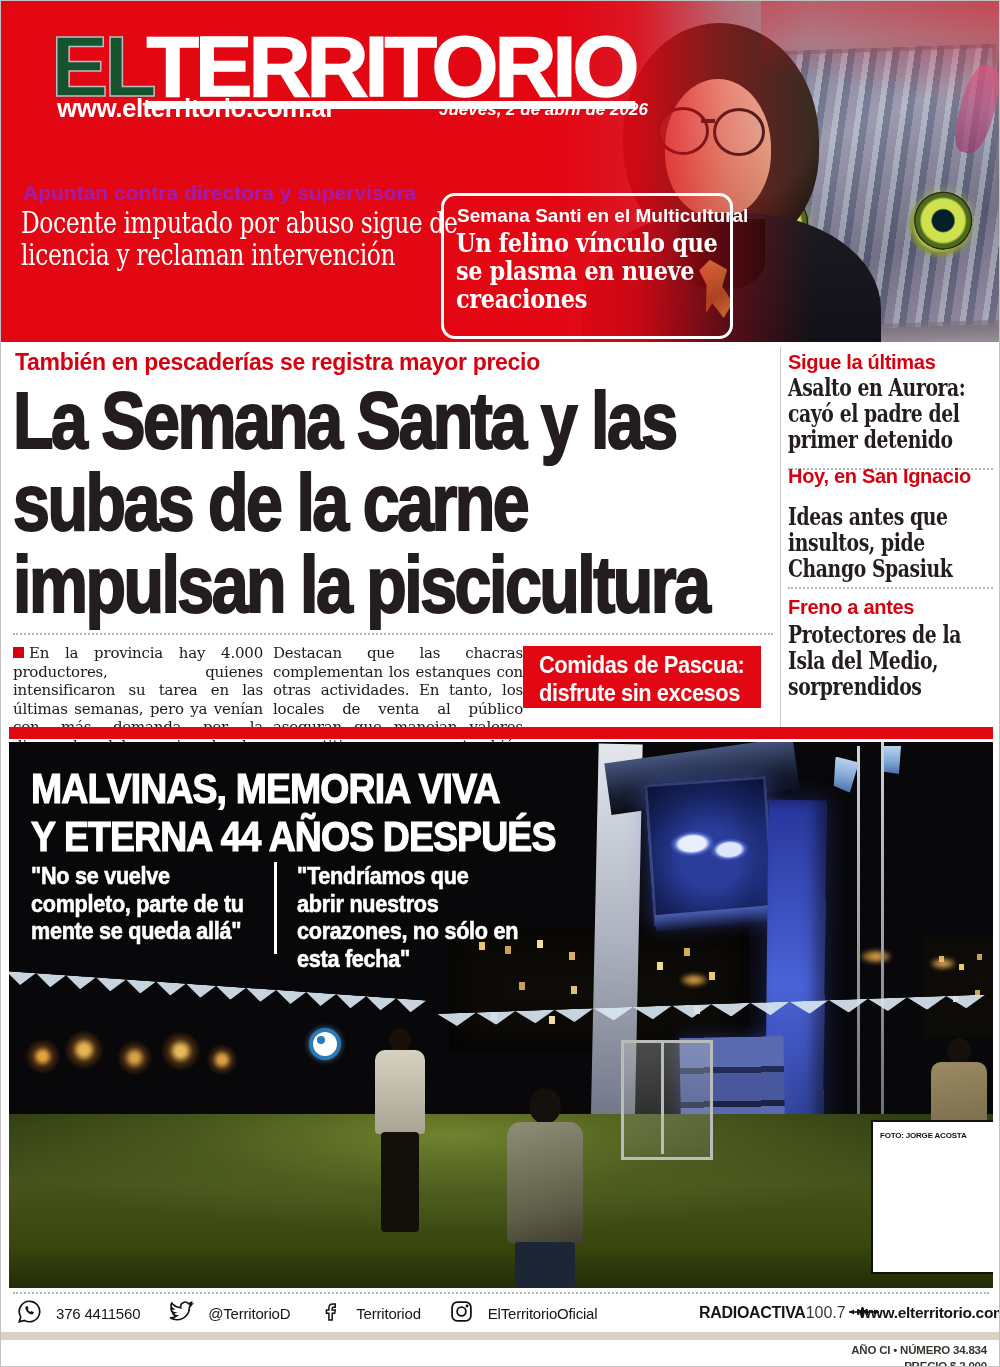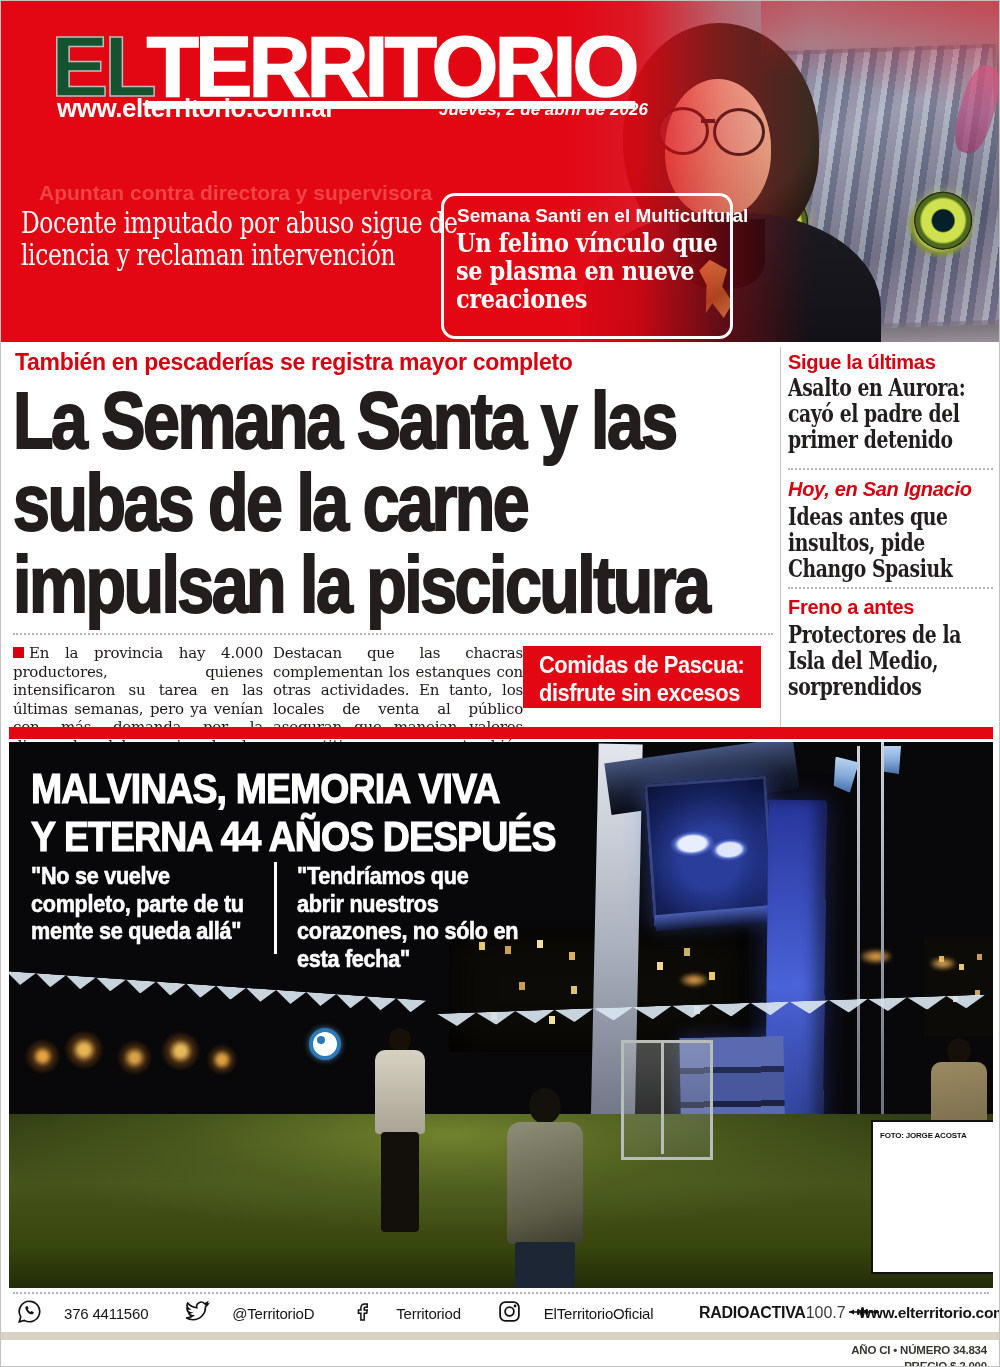--- a/index.html
+++ b/index.html
@@ -47,21 +47,21 @@
   .shirt{position:absolute;left:118px;top:218px;width:86px;height:70px;background:#0b0a0d;border-radius:0 0 40% 40%;}
   .brooch{position:absolute;left:140px;top:258px;width:30px;height:60px;transform:rotate(-12deg);
       background:linear-gradient(160deg,#d8b05a 0%,#8a6a28 60%,#c59a4e 100%);
       clip-path:polygon(50% 0,100% 22%,72% 48%,95% 78%,55% 100%,28% 72%,0 86%,22% 40%,8% 14%);}
   .photo-red-fade{left:560px;top:0;width:250px;height:341px;z-index:2;
       background:linear-gradient(90deg,#e30613 0%,rgba(227,6,19,.88) 30%,rgba(227,6,19,.35) 65%,rgba(227,6,19,0) 100%);}
   .photo-red-top{left:760px;top:0;width:240px;height:120px;z-index:2;
       background:linear-gradient(190deg,rgba(227,6,19,.55) 0%,rgba(227,6,19,0) 70%);}
 
   
-  .lead-kicker{left:38px;top:180px;font-size:21px;font-weight:700;color:#ef4444;z-index:6;}
+  .lead-kicker{left:22px;top:180px;font-size:21px;font-weight:700;color:#a21caf;z-index:6;}
   .lead-headline{left:20px;top:206px;width:575px;font-size:30px;line-height:1.07;color:#fff;z-index:6;
       transform:scaleX(.78);transform-origin:0 0;letter-spacing:-0.5px;}
   .lead-deck{left:22px;top:282px;width:432px;font-size:15.5px;line-height:1.28;font-weight:700;color:#fff;z-index:6;letter-spacing:-0.2px;}
   .bullet-w{display:inline-block;width:10px;height:10px;background:#fff;margin-right:6px;}
 
   
   .culture-box{left:440px;top:192px;width:286px;height:140px;border:3px solid #fff;border-radius:14px;z-index:6;}
   .culture-kicker{left:456px;top:204px;font-size:19px;font-weight:700;color:#fff;z-index:7;}
   .culture-headline{left:455px;top:228px;width:310px;font-size:26.5px;line-height:1.06;font-weight:700;color:#fff;z-index:7;
       transform:scaleX(.85);transform-origin:0 0;letter-spacing:-0.5px;}
@@ -151,21 +151,21 @@
   .frame-struct{left:612px;top:298px;width:86px;height:114px;border:3px solid #b9bdb9;
       background:linear-gradient(180deg,rgba(200,205,200,.35),rgba(120,125,120,.2));}
   .frame-bar{left:652px;top:298px;width:3px;height:114px;background:#b9bdb9;}
   .caption-box{left:862px;top:378px;width:124px;height:154px;background:#fff;border:2px solid #111;
       padding:7px 7px;box-sizing:border-box;z-index:10;}
   .caption-text{font-size:11.6px;line-height:1.14;font-weight:700;color:#111;letter-spacing:-0.4px;}
   .caption-credit{font-size:8px;font-weight:700;color:#111;margin-top:2px;letter-spacing:-0.2px;}
 
   
   .footer-rule{left:12px;top:1291px;width:976px;border-top:2px dotted #b5b5b5;}
-  .social-row{left:16px;top:1298px;height:28px;display:flex;align-items:center;gap:22px;z-index:5;}
+  .social-row{left:16px;top:1298px;height:28px;display:flex;align-items:center;gap:14px;z-index:5;}
   .social-row .handle{font-size:15px;color:#161616;margin-right:14px;letter-spacing:-0.2px;}
   .radio{left:698px;top:1303px;font-size:16px;color:#161616;display:flex;align-items:center;}
   .radio .bold{font-weight:700;letter-spacing:-0.3px;}
   .radio .light{color:#3a3a3a;}
   .footer-site{left:858px;top:1303px;font-size:15.5px;font-weight:700;color:#161616;letter-spacing:-0.3px;}
   .beige-bar{left:0;top:1331px;width:1000px;height:8px;background:#d9d2c3;}
   .edition{right:12px;top:1342px;text-align:right;font-size:11.5px;font-weight:700;color:#39362e;line-height:1.35;letter-spacing:-0.2px;}
 </style>
 </head>
 <body>
@@ -196,21 +196,21 @@
   <div class="abs site-url">www.elterritorio.com.ar</div>
   <div class="abs date">Jueves, 2 de abril de 2026</div>
 
   <div class="abs lead-kicker">Apuntan contra directora y supervisora</div>
   <div class="abs lead-headline serif">Docente imputado por abuso sigue de licencia y reclaman intervención</div>
 
   <div class="abs culture-box"></div>
   <div class="abs culture-kicker">Semana Santi en el Multicultural</div>
   <div class="abs culture-headline serif">Un felino vínculo que se plasma en nueve creaciones</div>
 
-  <div class="abs main-kicker">También en pescaderías se registra mayor completo</div>
+  <div class="abs main-kicker">También en pescaderías se registra mayor precio</div>
   <div class="abs hl-wrap">
     <div class="hl-line">La Semana Santa y las</div>
     <div class="hl-line">subas de la carne</div>
     <div class="hl-line">impulsan la piscicultura</div>
   </div>
   <div class="abs dotted-rule"></div>
 
   <div class="abs body-col col1 serif"><span class="bullet-r"></span><span>En la provincia hay 4.000 productores, quienes intensificaron su tarea en las últimas semanas, pero ya venían con más demanda por la disparada del precio de los vacunos y se trabaja en sostener la oferta todo el año.</span></div>
   <div class="abs body-col col2 serif">Destacan que las chacras complementan los estanques con otras actividades. En tanto, los locales de venta al público aseguran que manejan valores competitivos y que también vienen en alza las ventas.</div>
 
@@ -219,21 +219,21 @@
     <div>Comidas de Pascua:</div>
     <div>disfrute sin excesos</div>
   </div>
 
   <div class="abs v-rule"></div>
 
   <div class="abs sb sb-kicker" style="top:350px;">Sigue la últimas</div>
   <div class="abs sb sb-headline" style="top:375px;">Asalto en Aurora: cayó el padre del primer detenido</div>
   <div class="abs sb-div" style="top:467px;"></div>
 
-  <div class="abs sb sb-kicker" style="top:477px;font-style:italic;">Hoy, en San Ignacio</div>
+  <div class="abs sb sb-kicker" style="top:464px;">Hoy, en San Ignacio</div>
   <div class="abs sb sb-headline" style="top:504px;">Ideas antes que insultos, pide Chango Spasiuk</div>
   <div class="abs sb-div" style="top:586px;"></div>
 
   <div class="abs sb sb-kicker" style="top:595px;">Freno a antes</div>
   <div class="abs sb sb-headline" style="top:622px;">Protectores de la Isla del Medio, sorprendidos</div>
 
   <div class="abs red-bar"></div>
 
   <div class="abs feature">
 

